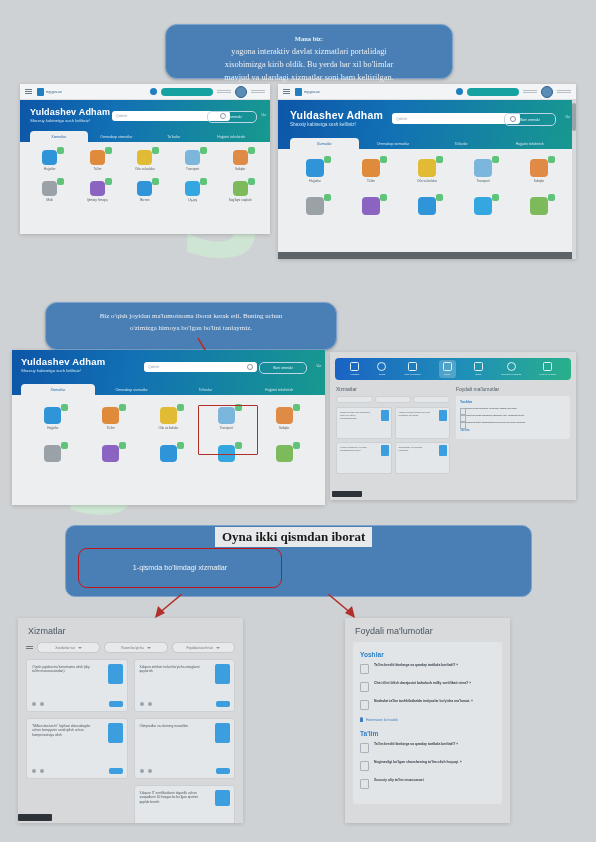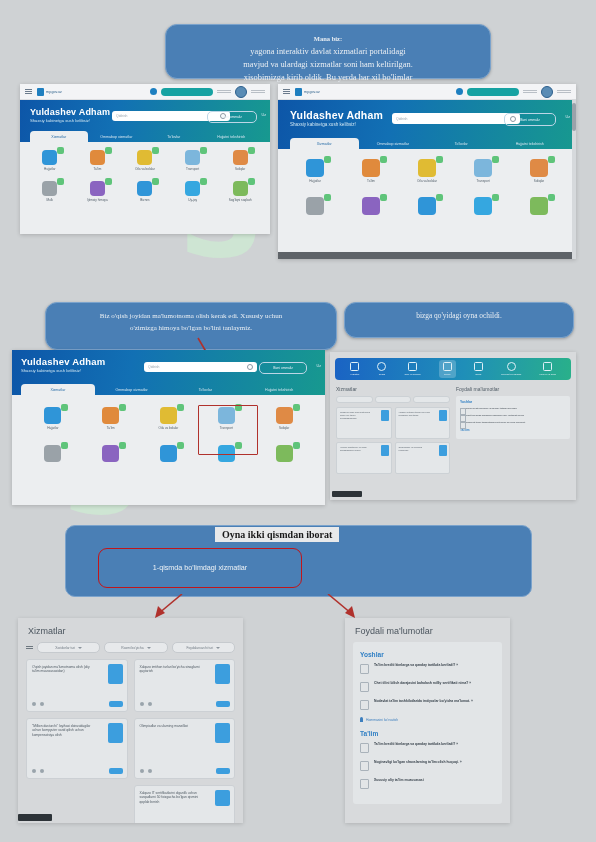--- a/index.html
+++ b/index.html
@@ -103,21 +103,21 @@
 
   .redbox{position:absolute;border:1.2px solid #b0312c;border-radius:1px;}
   .arrow{position:absolute;pointer-events:none;}
 
   
   .bigbox{
     position:absolute;background:#4a7fb5;border:1px solid #7ba3cc;border-radius:10px;
   }
   .bigbox-title{
     position:absolute;background:#e8e9ea;color:#1a1a1a;font-weight:700;
-    font-size:10px;padding:2px 7px;font-family:"Liberation Serif",serif;
+    font-size:13px;padding:2px 7px;font-family:"Liberation Serif",serif;
   }
   .subbox{
     position:absolute;border:1.6px solid #c0161a;border-radius:9px;
     color:#eef3f7;font-family:"Liberation Sans",sans-serif;font-size:7.2px;
     display:flex;align-items:center;justify-content:center;text-align:center;
     padding:0 6px;line-height:1.5;
   }
 
   
   .panel{position:absolute;background:#d6d8da;overflow:hidden;box-shadow:0 1px 4px rgba(0,0,0,.15);}
@@ -189,24 +189,24 @@
 
 <div class="page">
 
   <div class="wm" style="left:178px;top:155px;font-size:120px;">S</div>
   <div class="wm" style="left:470px;top:110px;font-size:90px;">S</div>
   <div class="wm" style="left:62px;top:420px;font-size:110px;">S</div>
   <div class="wm" style="left:330px;top:400px;font-size:100px;">S</div>
   <div class="wm" style="left:78px;top:725px;font-size:110px;">S</div>
   <div class="wm" style="left:400px;top:620px;font-size:105px;">S</div>
 
-  <div class="bubble" style="left:165px;top:24px;width:286px;height:46px;padding:7px 19px 0;font-size:8.4px;line-height:1.55;">
+  <div class="bubble" style="left:165px;top:24px;width:286px;height:46px;padding:7px 0 0;font-size:8.4px;line-height:1.55;">
     <span><b style="font-size:6.5px;">Mana biz:</b><span> yagona interaktiv davlat xizmatlari portalidagi</span></span>
+    <span>xisobimizga kirib oldik. Bu yerda har xil bo'limlar</span>
     <span>mavjud va ulardagi xizmatlar soni ham keltirilgan.</span>
-    <span>xisobimizga kirib oldik. Bu yerda har xil bo'limlar</span>
   </div>
 
   <div class="shot" style="left:20px;top:84px;width:250px;height:150px;">
     <div class="browserbar">
       <div class="bb-burger">
           <i></i>
           <i></i>
           <i></i>
         </div>
       <div class="bb-logo">
@@ -405,27 +405,24 @@
           </div>
         </div>
     </div>
     <div class="hscroll" style="position:absolute;left:0;right:0;bottom:0;"></div>
     <div class="scrollbar">
         <i></i>
       </div>
   </div>
 
   <div class="bubble" style="left:45px;top:302px;width:270px;height:38px;padding:8px 10px 0;font-size:7px;line-height:1.7;">
-    <span>Biz o'qish joyidan ma'lumotnoma olish kerak edi. Xususiy uchun</span>
+    <span>Biz o'qish joyidan ma'lumotnoma iborat kerak edi. Buning uchun</span>
     <span>o'zimizga himoya bo'lgan bo'lini tanlaymiz.</span>
   </div>
 
-  <div class="bubble" style="left:344px;top:302px;width:208px;height:26px;padding:8px 10px 0;font-size:7.4px;">
-    <span>bizga qo'yidagi oyna ochildi.</span>
-  </div>
 
   <svg class="arrow" style="left:190px;top:336px;width:60px;height:70px;">
     <line x1="8" y1="2" x2="42" y2="60" stroke="#b0312c" stroke-width="1.6"></line>
     <polygon points="42,64 36,52 47,53" fill="#b0312c"></polygon>
   </svg>
 
   <div class="shot" style="left:12px;top:350px;width:313px;height:155px;">
     <div class="hero" style="padding:6px 9px 0;">
       <h1 style="font-size:9.5px;">Yuldashev Adham</h1>
       <p>Shaxsiy kabinetga xush kelibsiz!</p>
@@ -570,21 +567,21 @@
           <div class="mih">Ta'lim</div>
         </div>
       </div>
     </div>
     <div class="taskbar"></div>
   </div>
 
   <div class="bigbox" style="left:65px;top:525px;width:465px;height:70px;"></div>
   <div class="bigbox-title" style="left:215px;top:527px;">Oyna ikki qismdan iborat</div>
 
-  <div class="subbox" style="left:78px;top:548px;width:190px;height:38px;margin-left:20px;">1-qismda bo'limdagi xizmatlar</div>
+  <div class="subbox" style="left:78px;top:548px;width:190px;height:38px;">1-qismda bo'limdagi xizmatlar</div>
 
   <svg class="arrow" style="left:150px;top:594px;width:50px;height:28px;">
     <line x1="32" y1="0" x2="8" y2="20" stroke="#b0312c" stroke-width="1.6"></line>
     <polygon points="5,24 8,12 15,19" fill="#b0312c"></polygon>
   </svg>
   <svg class="arrow" style="left:318px;top:594px;width:50px;height:28px;">
     <line x1="10" y1="0" x2="34" y2="20" stroke="#b0312c" stroke-width="1.6"></line>
     <polygon points="37,24 27,19 34,12" fill="#b0312c"></polygon>
   </svg>
 

